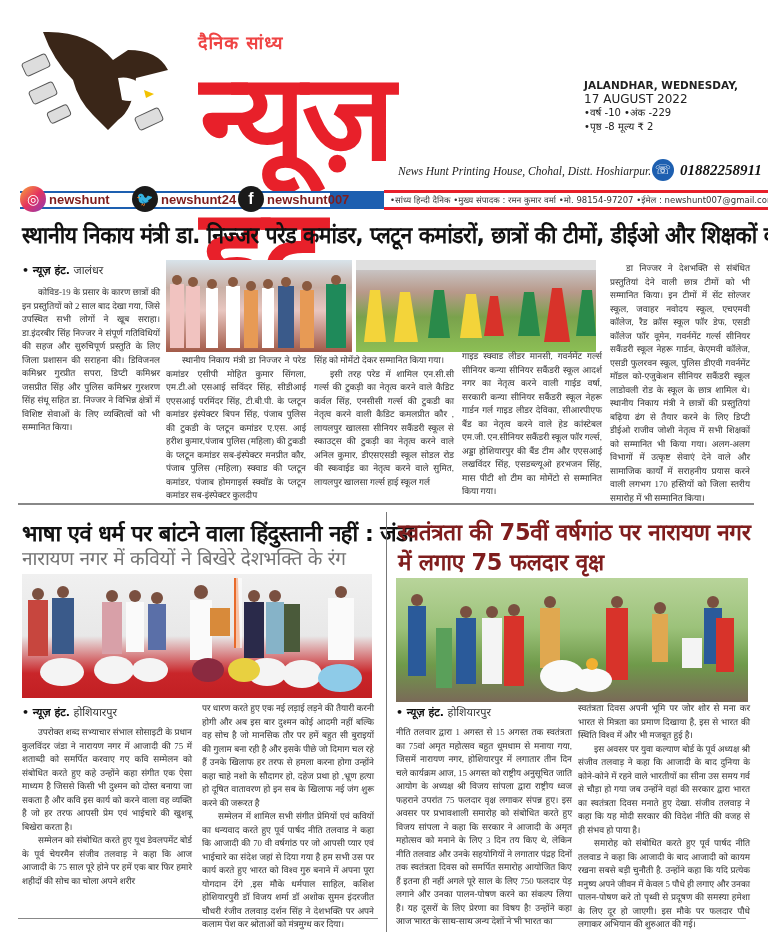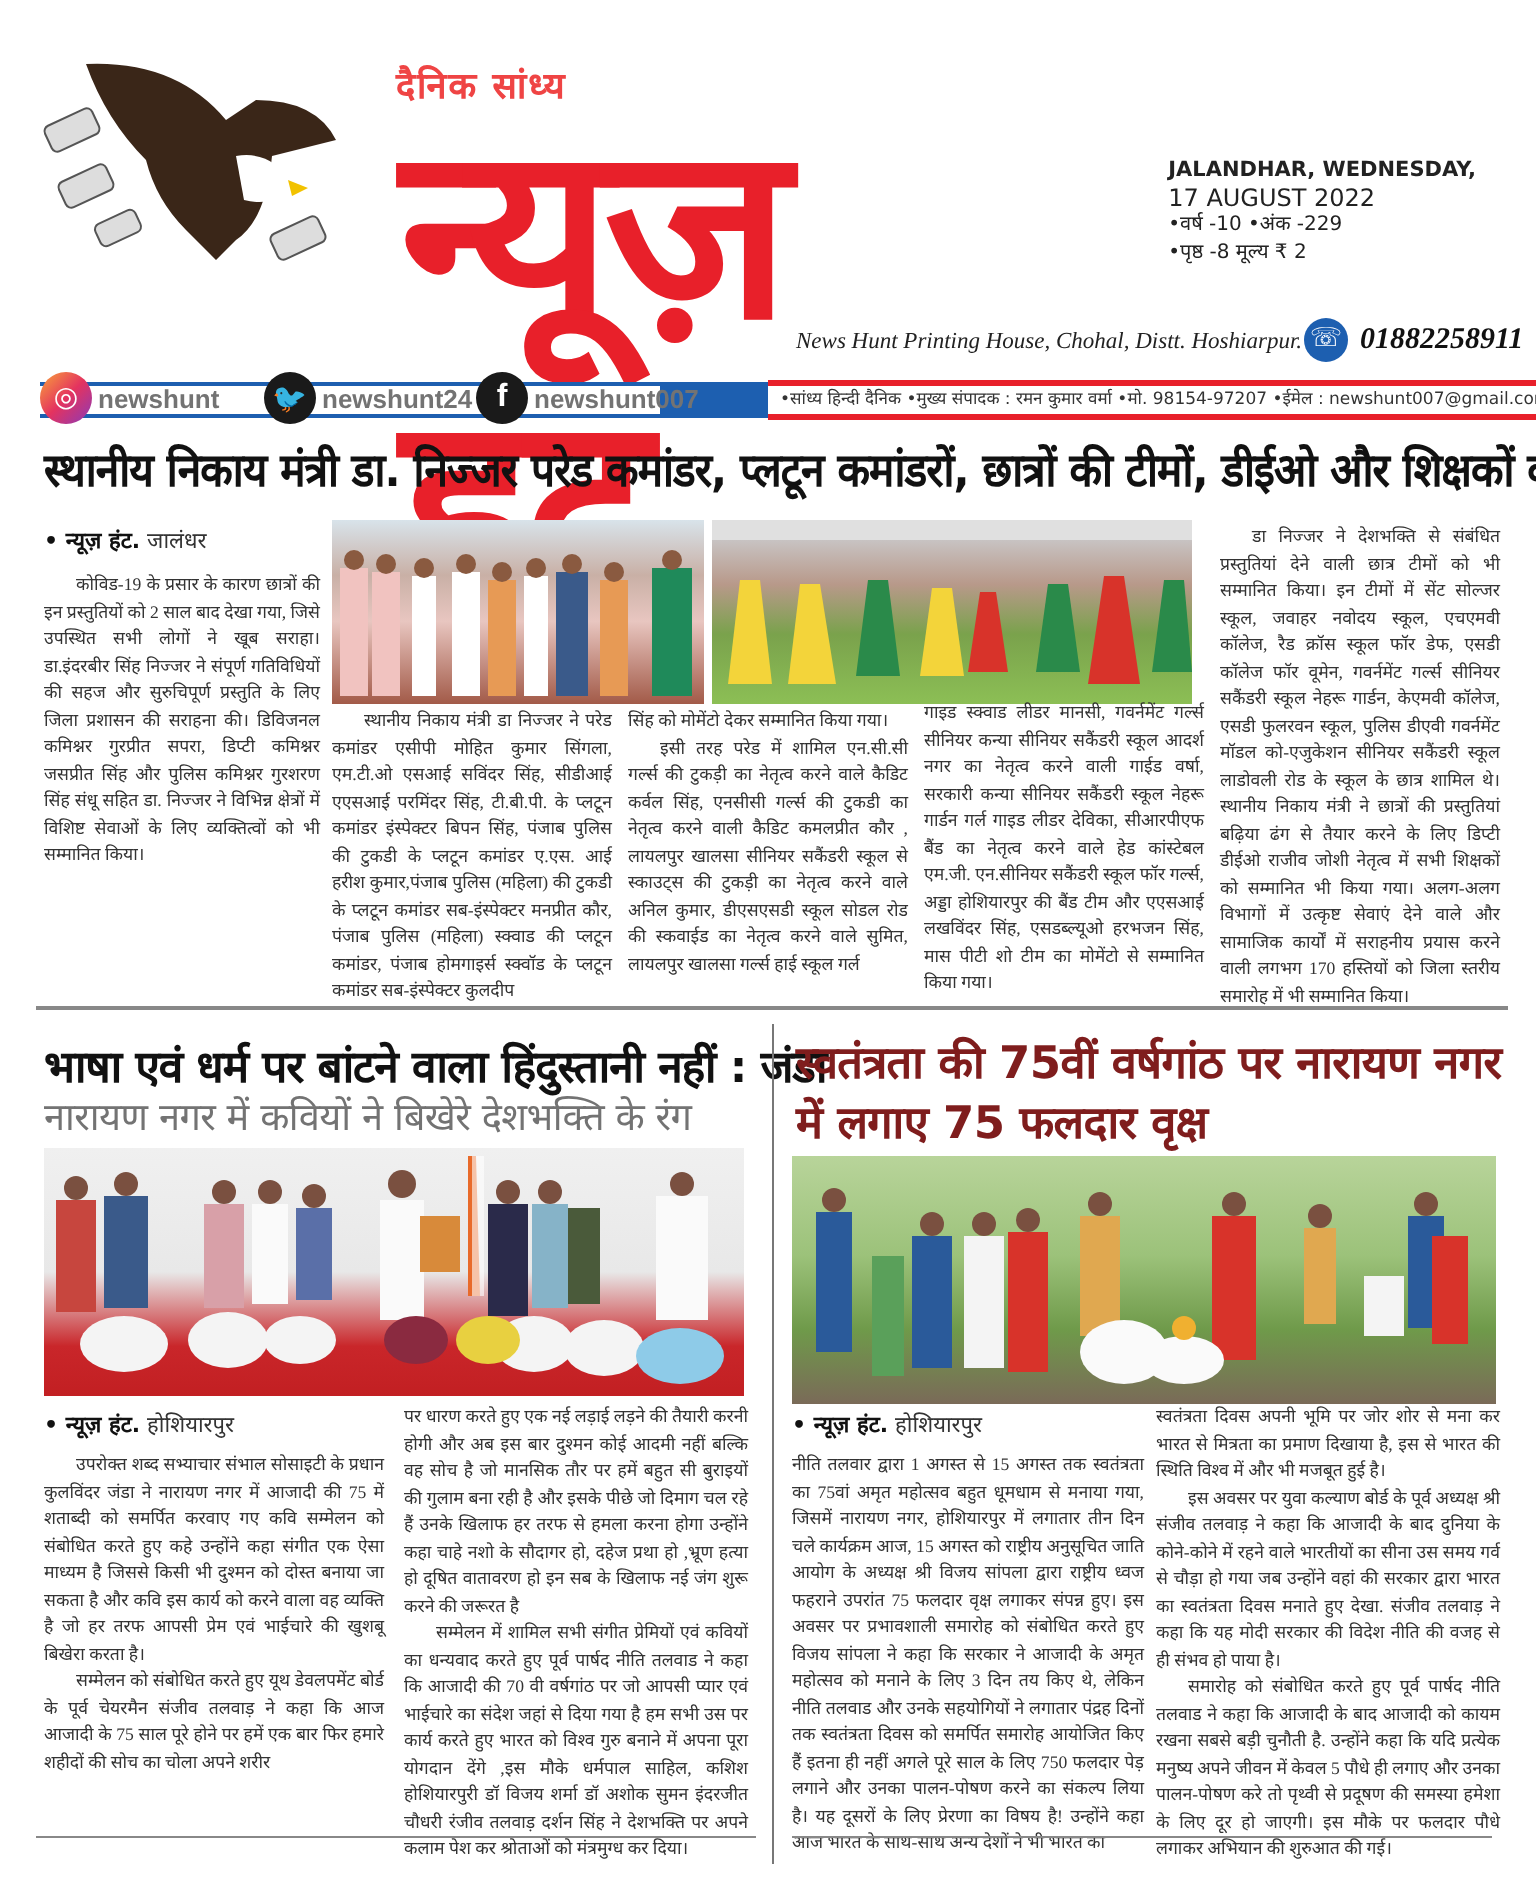--- a/index.html
+++ b/index.html
@@ -15,21 +15,21 @@
   .dateblock .d1{font-weight:bold;font-size:10.5px}
   .dateblock .d2{font-weight:normal;font-size:12px}
   .printline{left:398px;top:165px;font-family:"Liberation Serif",serif;font-style:italic;font-size:11.5px;color:#222}
   .phone-ic{left:652px;top:159px;width:22px;height:22px;border-radius:50%;background:#1d5fb0;color:#fff;font-size:13px;text-align:center;line-height:22px}
   .phone-num{left:680px;top:162px;font-family:"Liberation Serif",serif;font-style:italic;font-weight:bold;font-size:15px;color:#111}
 
   .socialbar{left:20px;top:191px;width:366px;height:18px;border-top:2px solid #1d5fb0;border-bottom:2px solid #1d5fb0;background:#fff}
   .socialbar .blue{position:absolute;left:310px;top:0;width:56px;height:14px;background:#1d5fb0}
   .soc{position:absolute;top:-7px;height:26px;display:flex;align-items:center}
   .soc .ic{width:26px;height:26px;border-radius:50%;color:#fff;font-weight:bold;display:flex;align-items:center;justify-content:center;font-size:14px}
-  .soc .lbl{font-family:"Liberation Sans",sans-serif;font-size:13px;font-weight:bold;color:#737373;margin-left:3px}
+  .soc .lbl{font-family:"Liberation Sans",sans-serif;font-size:13px;font-weight:bold;color:#7f1d1d;margin-left:3px}
   .redbar{left:384px;top:190px;width:384px;height:20px;background:#e8202a;padding:3px 0 0 0}
   .redbar .inner{background:#fff;height:14px;font-size:8.5px;line-height:14px;padding-left:6px;color:#333;white-space:nowrap;overflow:hidden}
 
   
   .h1{left:22px;top:218px;width:730px;font-size:23px;font-weight:bold;color:#111;letter-spacing:-0.5px;white-space:nowrap;transform:scaleX(0.92);transform-origin:left}
 
   .byline{font-size:11px;color:#333}
   .byline b{font-weight:bold;color:#111}
   .col{font-size:8.8px;line-height:13.5px;color:#333;text-align:justify;font-family:"Liberation Serif",serif}
   .col p{text-indent:16px}

